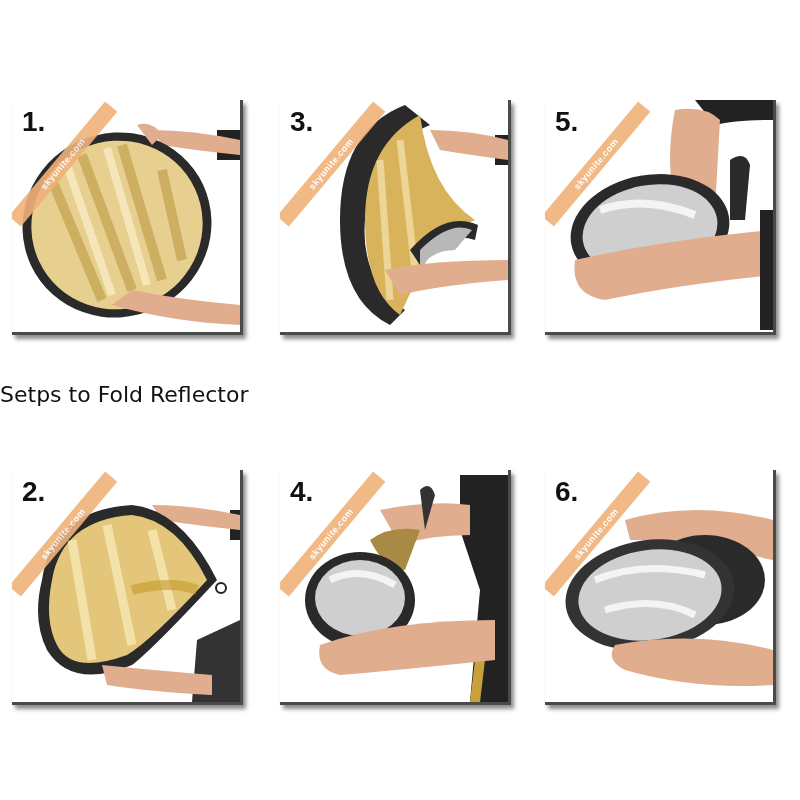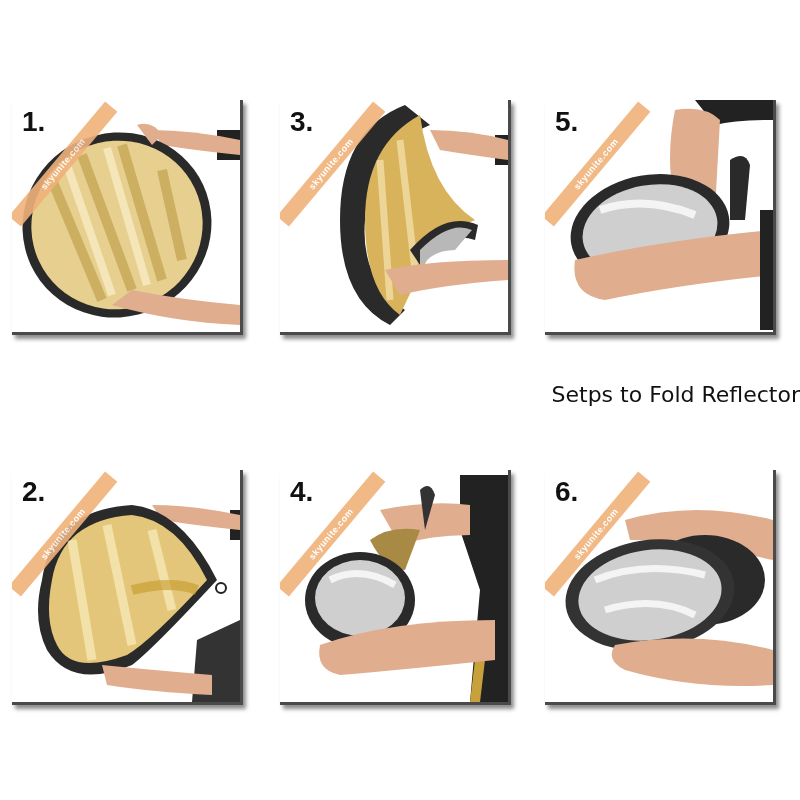--- a/index.html
+++ b/index.html
@@ -13,21 +13,21 @@
     .step-num {
       position: absolute; left: 10px; top: 6px; font-size: 28px; font-weight: bold; color: #111;
       font-family: "Liberation Sans", sans-serif; z-index: 3;
     }
     .watermark {
       position: absolute; left: -24px; top: 56px; width: 150px; height: 16px; background: #f0b27a;
       transform: rotate(-50deg); color: #fff; font-size: 9px; font-weight: bold; line-height: 16px;
       text-align: center; z-index: 2; opacity: 0.9; letter-spacing: 0.5px;
     }
     .title {
-      position: absolute; left: 0; width: 800px; top: 382px; text-align: right;
+      position: absolute; left: 0; width: 800px; top: 382px; text-align: left;
       font-size: 22px; color: #111; font-family: "DejaVu Sans", sans-serif;
     }
   </style>
 </head>
 <body>
 
 <div class="title">Setps to Fold Reflector</div>
 
 <div class="panel" style="left:12px;top:100px;">
   <svg viewBox="0 0 228 232">

